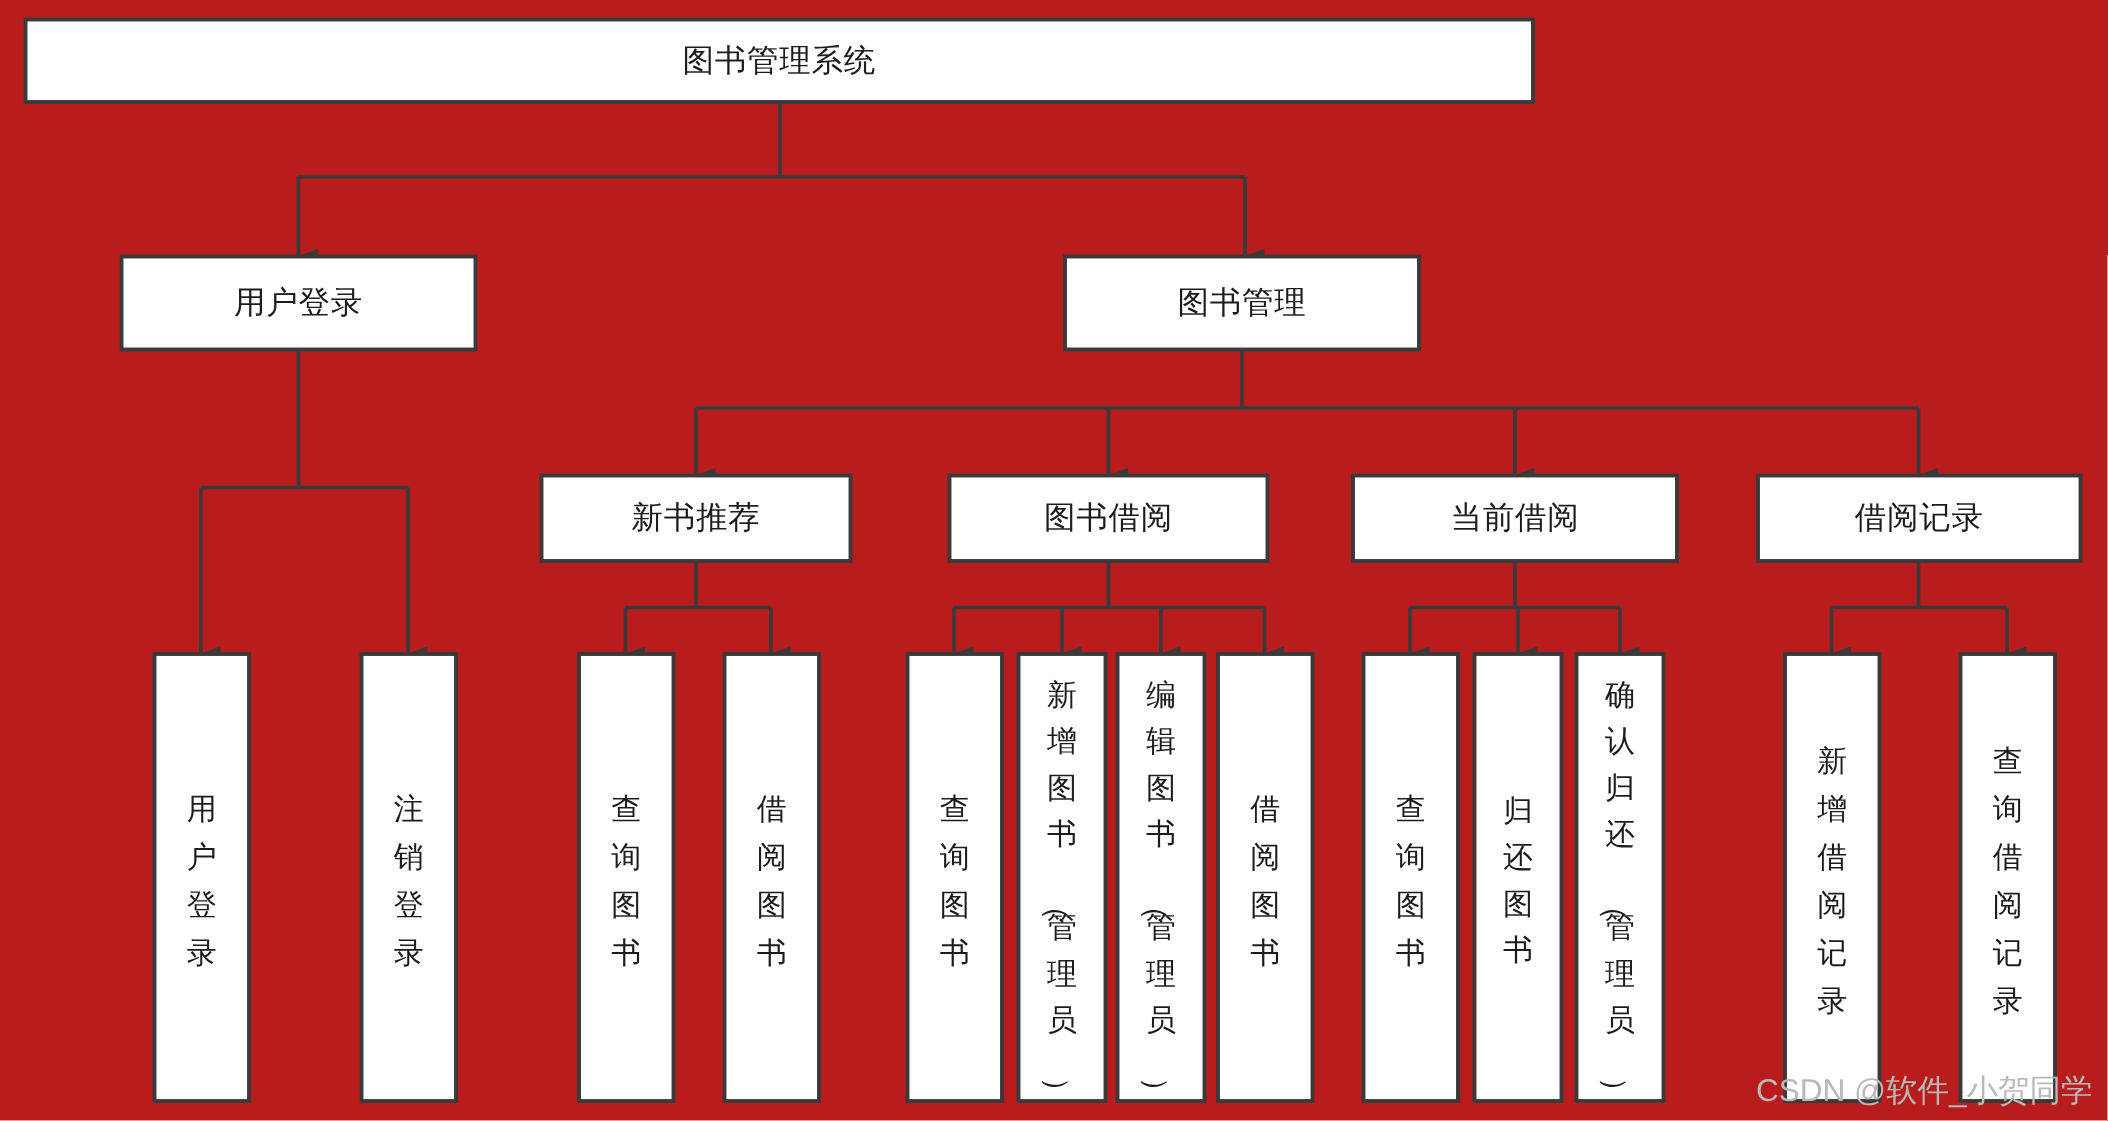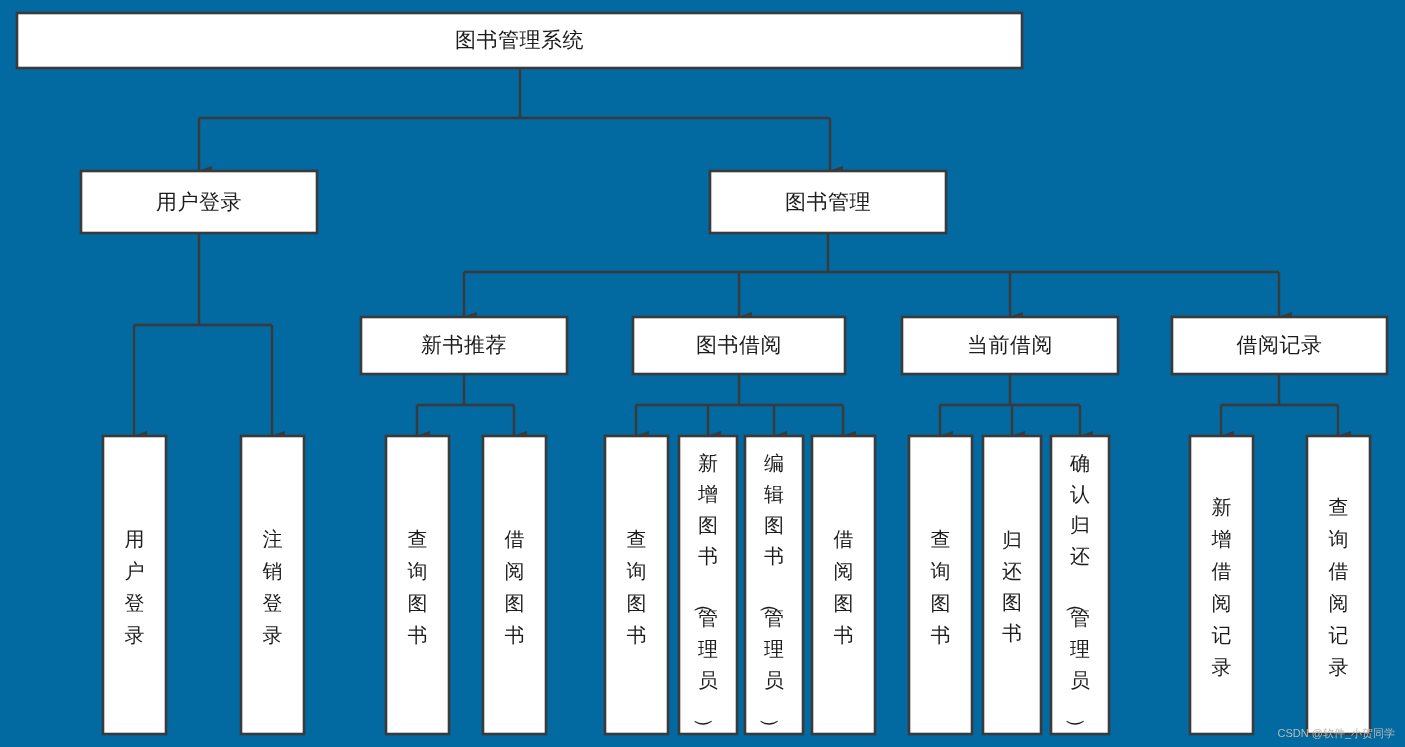--- a/index.html
+++ b/index.html
@@ -8,21 +8,21 @@
     padding: 0;
     background: #ffffff;
   }
   body {
     font-family: "Liberation Sans", "DejaVu Sans", sans-serif;
   }
   #diagram-root {
     position: relative;
     width: 1405px;
     height: 747px;
-    background: #0369a1;
+    background: #b91c1c;
     overflow: hidden;
   }
   svg#tree-svg {
     position: absolute;
     left: 0;
     top: 0;
     width: 1405px;
     height: 747px;
     display: block;
   }
@@ -53,21 +53,21 @@
   }
   .arrow-head {
     fill: #3a3a3a;
     stroke: none;
   }
   .watermark {
     position: absolute;
     right: 10px;
     bottom: 6px;
     color: #b9b9b9;
-    font-size: 11px;
+    font-size: 21px;
     font-family: "Liberation Sans", "DejaVu Sans", sans-serif;
     white-space: nowrap;
     user-select: none;
     pointer-events: none;
     text-align: right;
   }
 </style>
 </head>
 <body>
 

